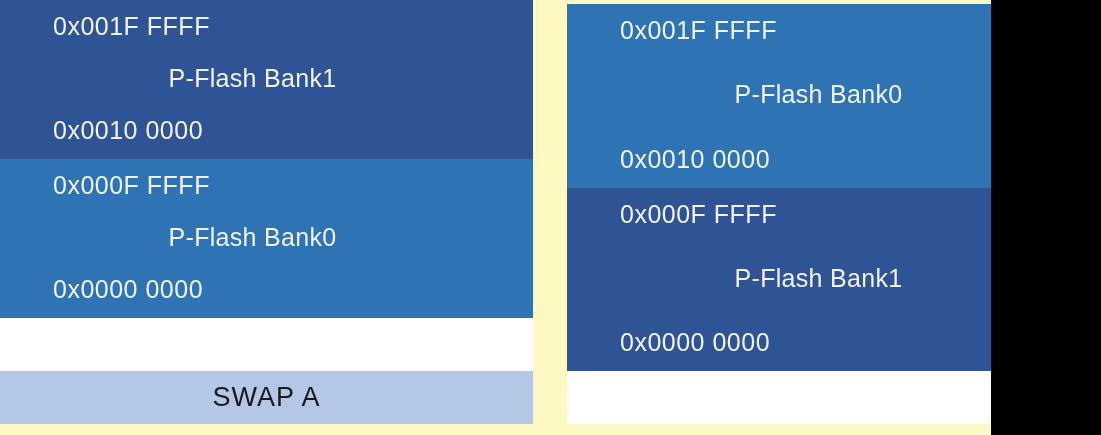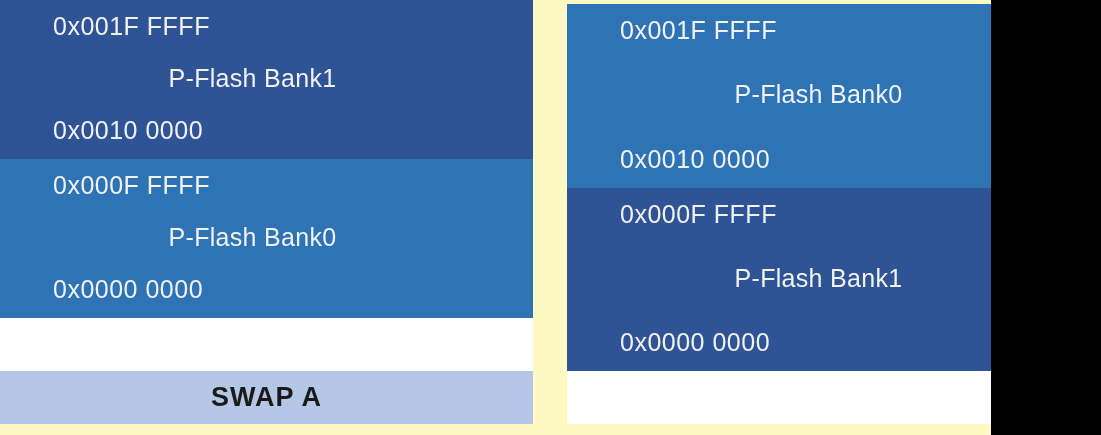--- a/index.html
+++ b/index.html
@@ -62,21 +62,20 @@
   .swap-bar {
     height: 53px;
     flex: 0 0 auto;
     background: #B4C7E7;
     color: #1A1A1A;
     font-size: 27px;
     display: flex;
     align-items: center;
     justify-content: center;
     letter-spacing: 1px;
-    font-weight: bold;
   }
 </style>
 </head>
 <body>
 
 <div class="canvas">
 
   <section class="panel panel-a">
     <div class="bank-block" data-shade="dark">
       <div class="addr">0x001F FFFF</div>

